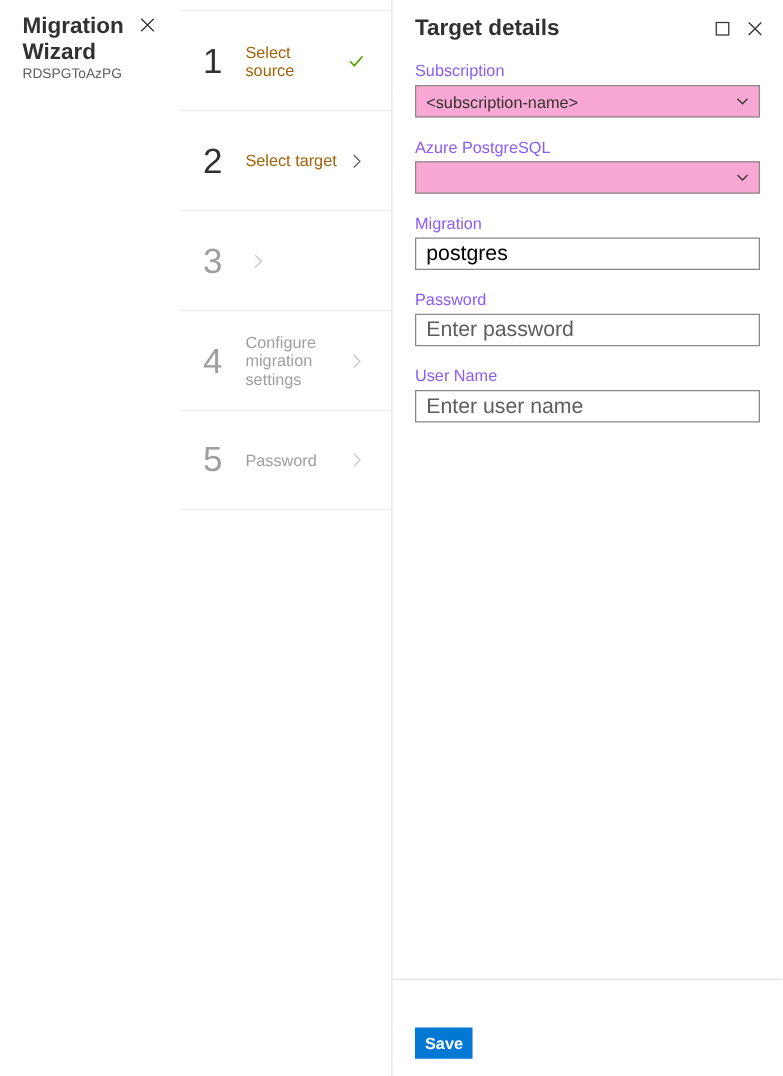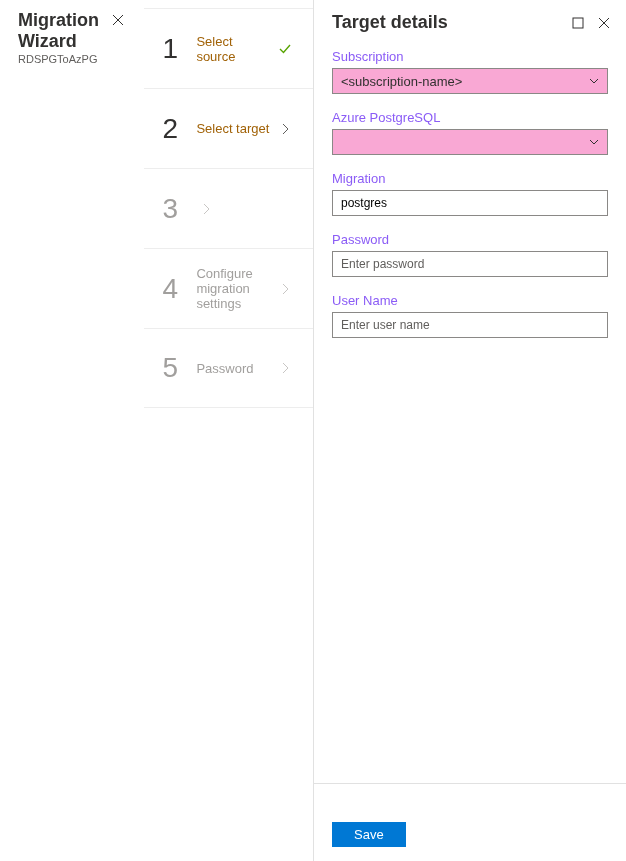--- a/index.html
+++ b/index.html
@@ -121,21 +121,21 @@
       display: block;
       font-size: 13px;
       color: #8b5cf6;
       margin-bottom: 4px;
     }
     .field-input {
       width: 100%;
       height: 26px;
       border: 1px solid #8a8886;
       padding: 0 8px;
-      font-size: 12px;
+      font-size: 17px;
       font-family: inherit;
       background: #fff;
     }
     .field-input::placeholder { color: #605e5c; }
     .select-wrap {
       position: relative;
       width: 100%;
       height: 26px;
       border: 1px solid #8a8886;
       display: flex;
@@ -154,24 +154,24 @@
 
     
     .footer {
       border-top: 1px solid #e1e1e1;
       padding: 10px 18px 14px 18px;
     }
     .save-btn {
       background: #0078d4;
       color: #fff;
       border: none;
-      padding: 5px 22px;
+      padding: 5px 8px;
       font-size: 13px;
       font-family: inherit;
-      font-weight: 400;
+      font-weight: 700;
       cursor: pointer;
       margin-top: 28px;
     }
 
     svg { display: block; }
   </style>
 </head>
 <body>
 
 <div class="left-panel">

